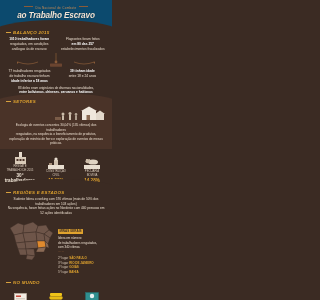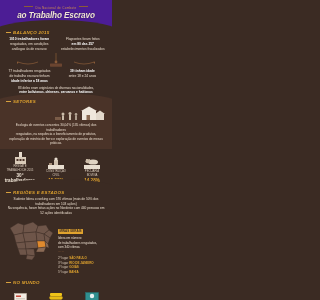--- a/index.html
+++ b/index.html
@@ -7,21 +7,21 @@
   body{
     width:112px;height:300px;overflow:hidden;
     background:#3b2b23;
     font-family:"Liberation Sans","DejaVu Sans",sans-serif;
     color:#efe3d6;
     -webkit-font-smoothing:none;
   }
   .page{position:relative;width:112px;height:300px;overflow:hidden;background:#3b2b23;}
 
   
-  .header{position:relative;height:27px;background:#4c1d95;overflow:hidden;}
+  .header{position:relative;height:27px;background:#0c4a6e;overflow:hidden;}
   .header::after{content:"";position:absolute;left:-10px;right:-10px;bottom:-7px;height:14px;
     background:#3b2b23;border-radius:50% 50% 0 0 / 100% 100% 0 0;}
   .kicker{position:relative;z-index:2;text-align:center;color:#c98b52;
     font-size:3.1px;letter-spacing:.25px;padding-top:6px;line-height:1;white-space:nowrap;}
   .kicker .rule{display:inline-block;width:9px;height:1px;background:#8a5b38;vertical-align:2px;margin:0 2px;}
   .title{position:relative;z-index:2;text-align:center;color:#f0e4d7;
     font-size:8.2px;font-weight:bold;font-style:italic;line-height:1;margin-top:2px;
     letter-spacing:-.15px;white-space:nowrap;text-shadow:0 0 1px rgba(0,0,0,.5);}
 
   

